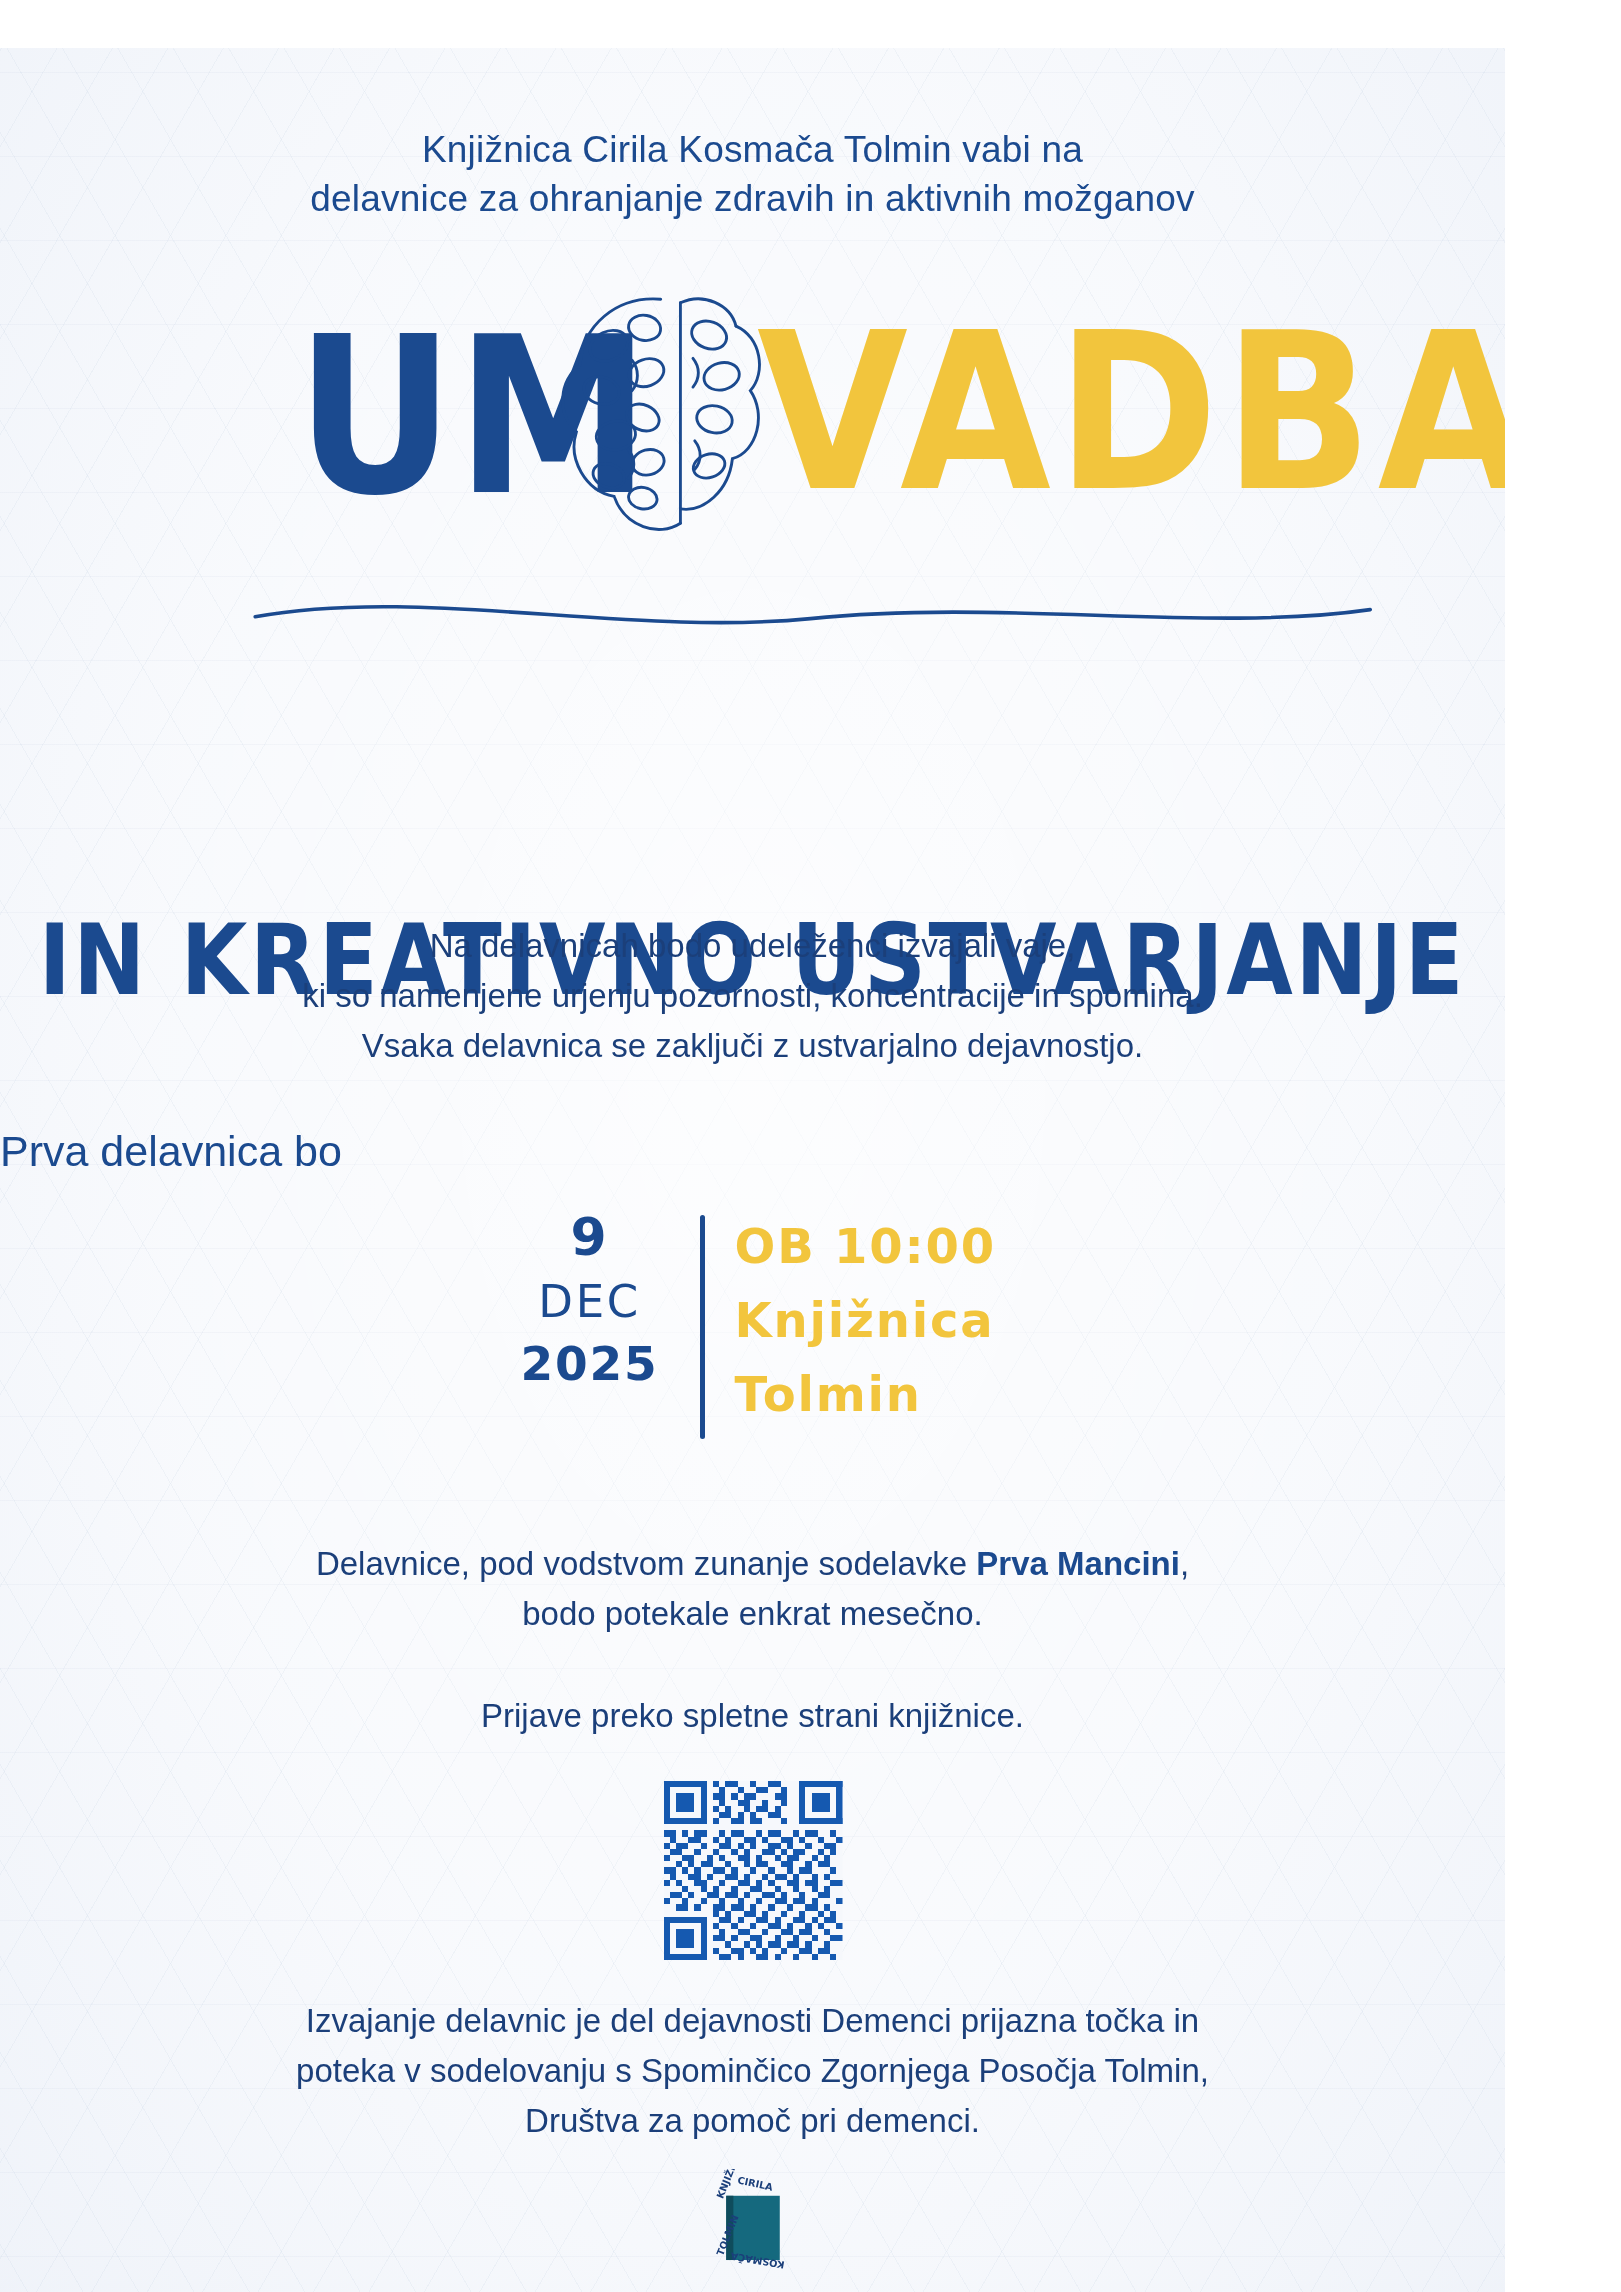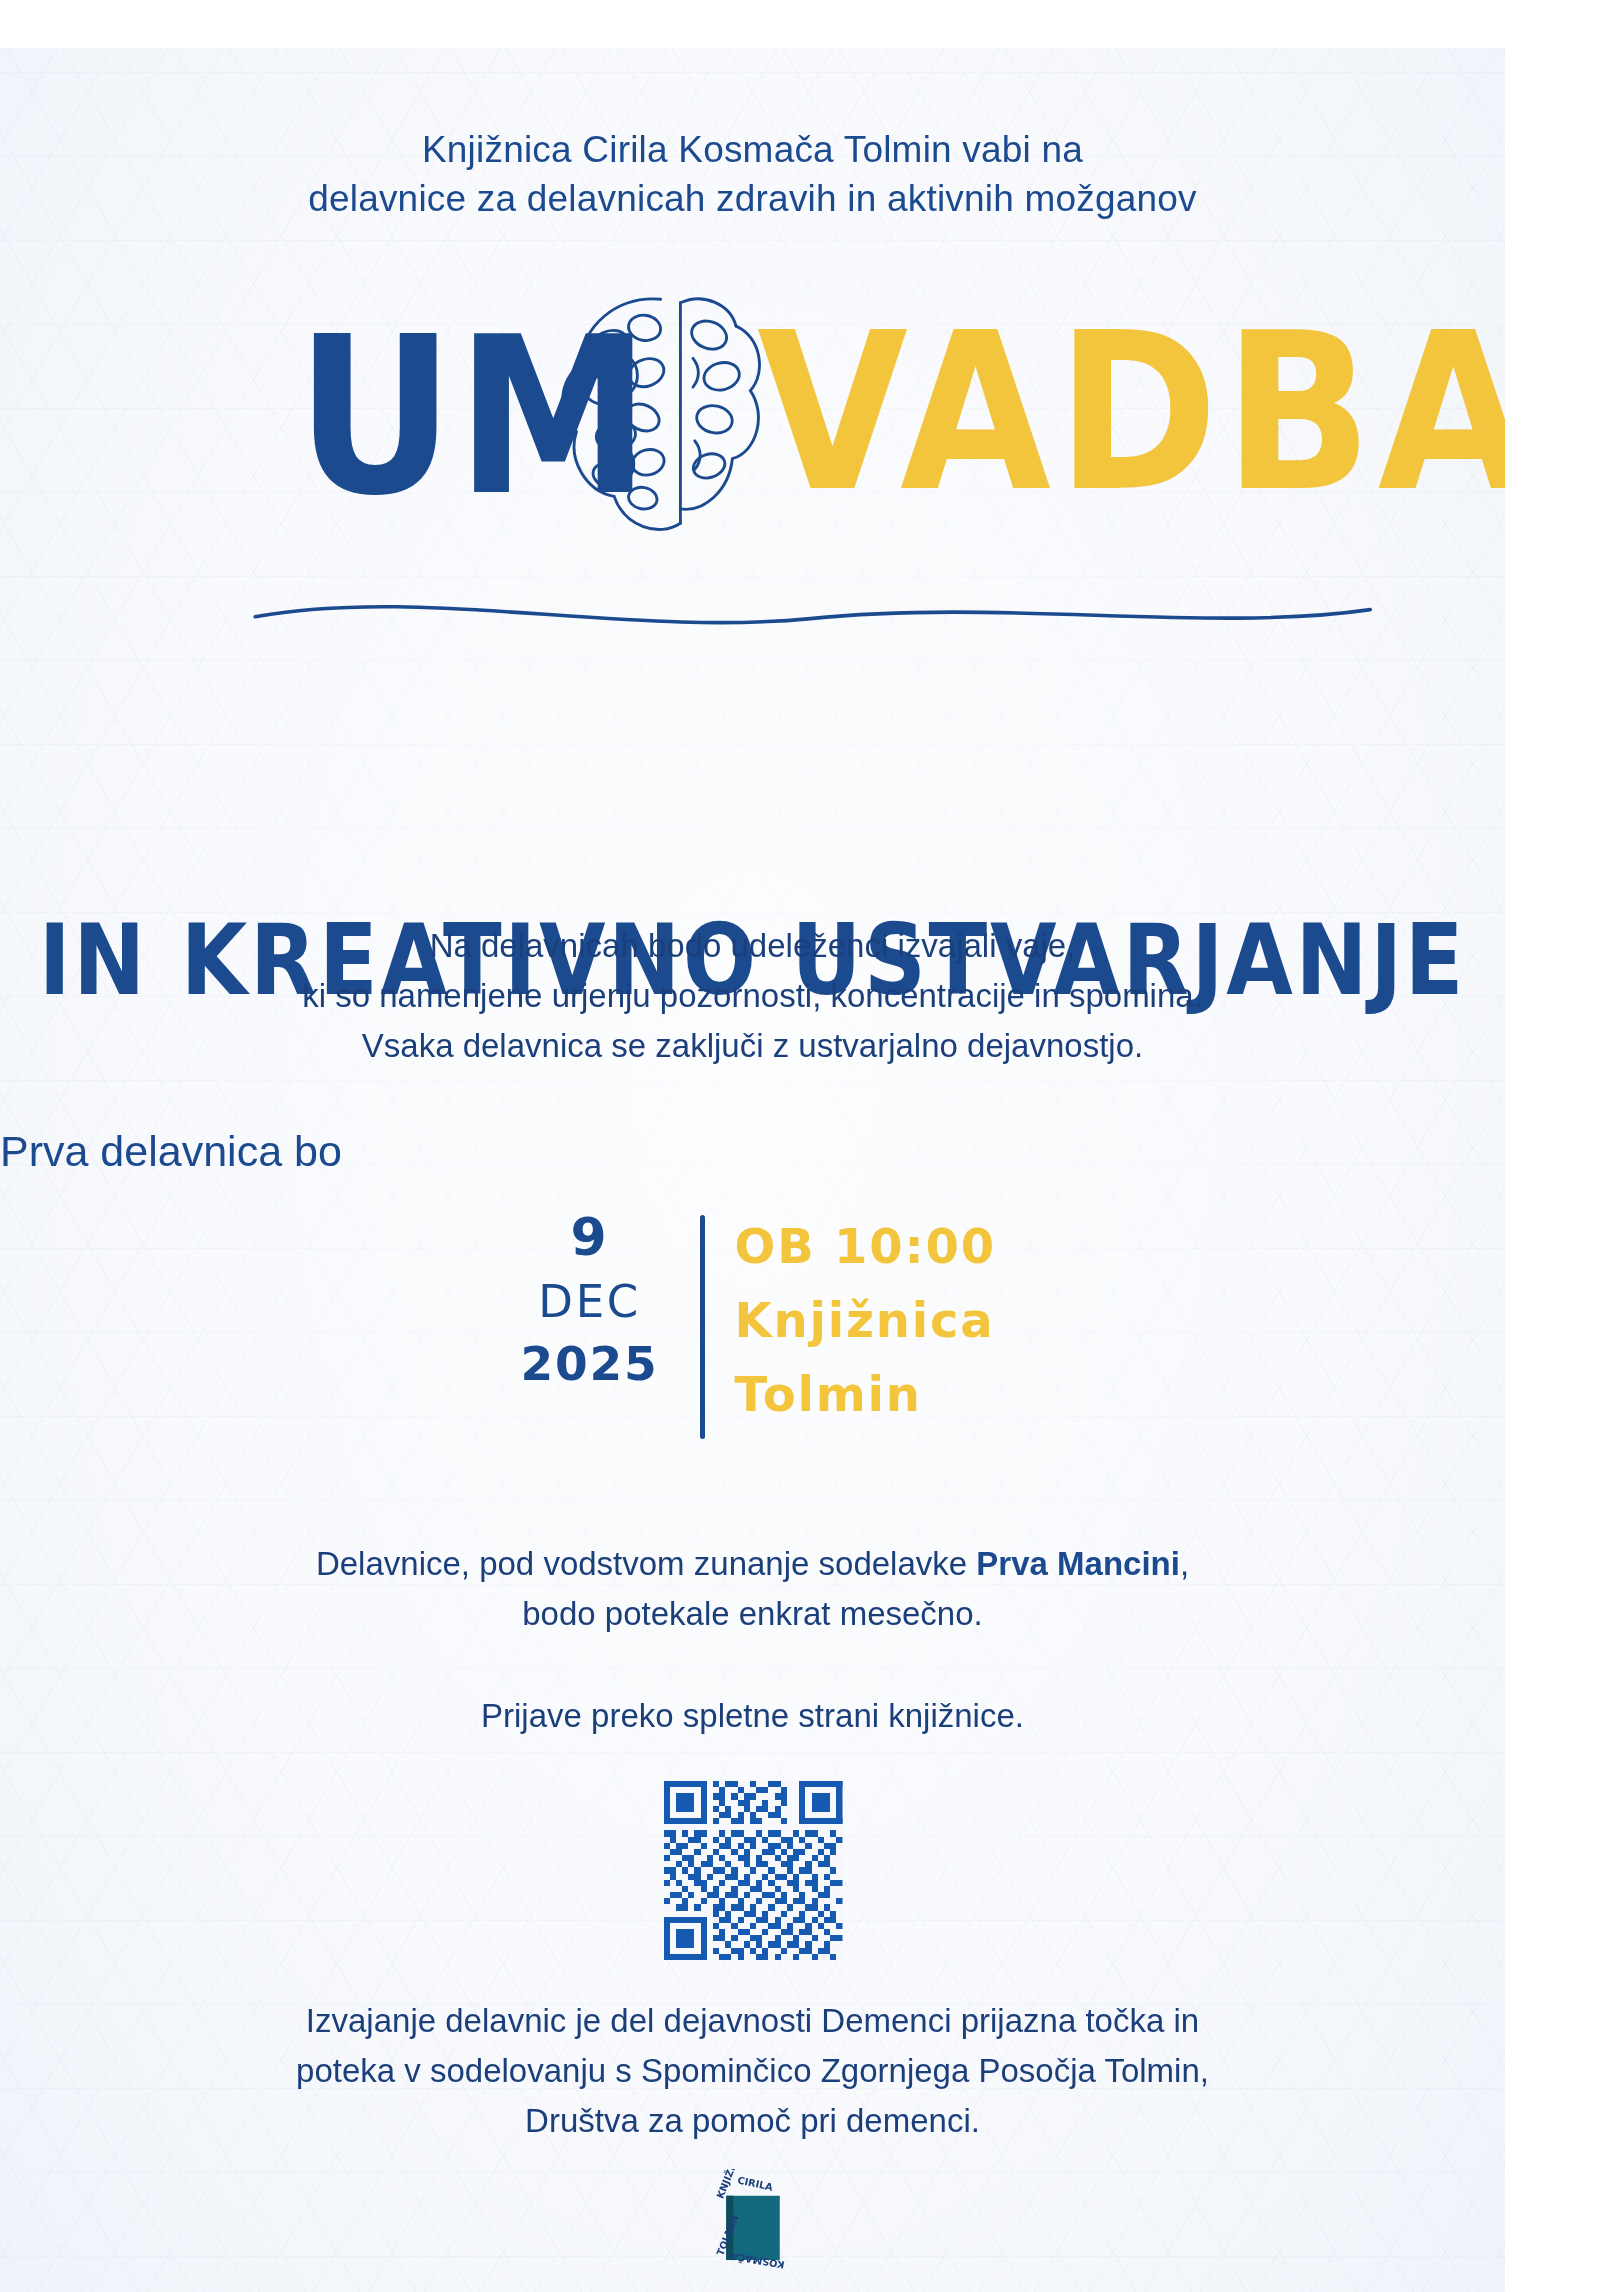--- a/index.html
+++ b/index.html
@@ -203,21 +203,21 @@
 <body>
 
 <div class="poster">
   <div class="hex-bg"></div>
   <div class="vignette"></div>
 
   <div class="content">
 
     <div class="intro">
       <div>Knjižnica Cirila Kosmača Tolmin vabi na</div>
-      <div>delavnice za delavnicah zdravih in aktivnih možganov</div>
+      <div>delavnice za ohranjanje zdravih in aktivnih možganov</div>
     </div>
 
     <div class="logo-wrap">
       <div class="logo-row">
         <div class="word-um">UM</div>
 
         <div class="brain">
           <svg viewBox="0 0 260 300" width="233" height="269" aria-hidden="true">
             <g fill="none" stroke="#1b4a8f" stroke-width="3.2" stroke-linecap="round">
               <path d="M128 18 C78 14 40 48 38 92 C14 108 12 146 34 166 C24 196 44 232 76 238 C88 272 126 284 150 268"></path>

